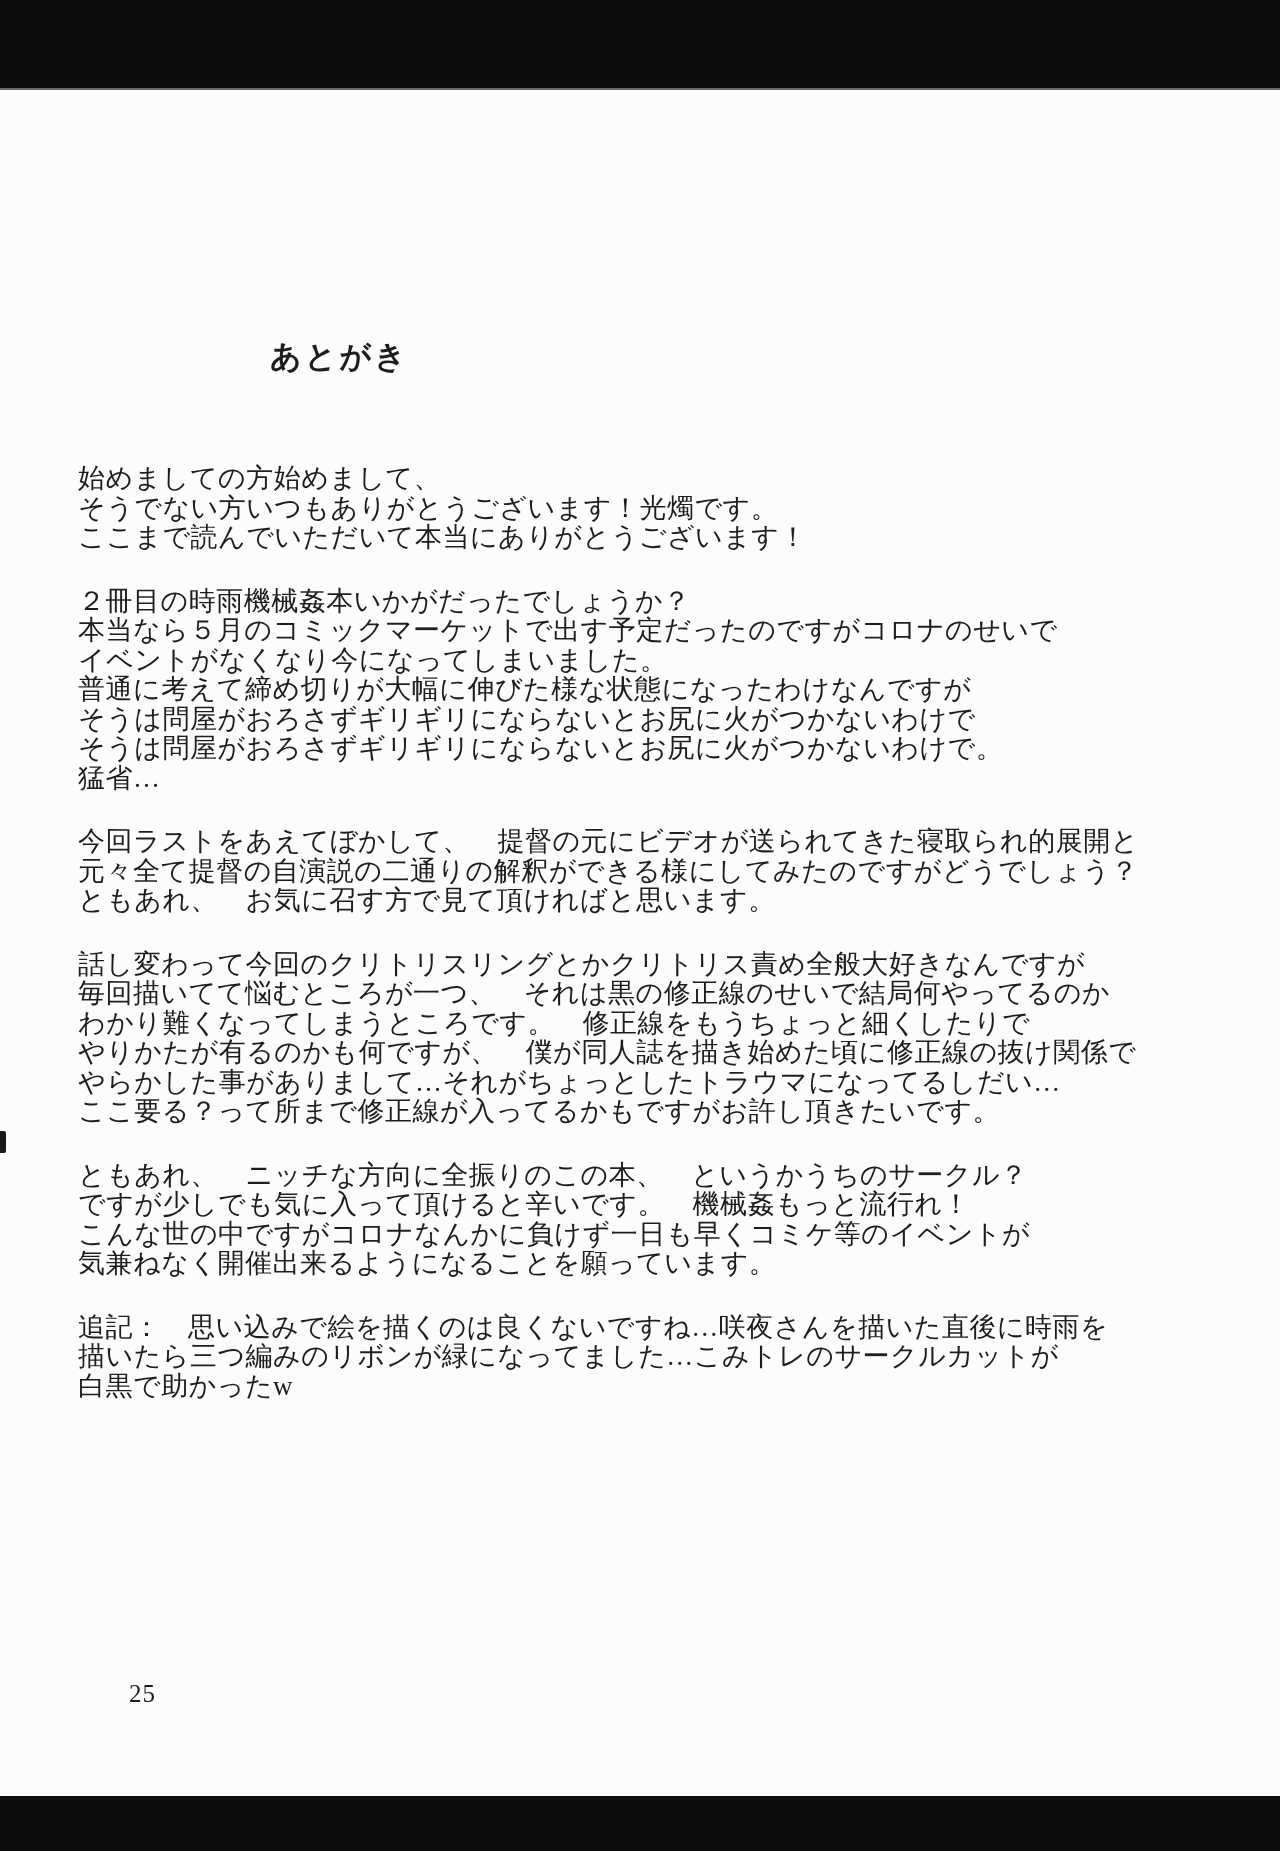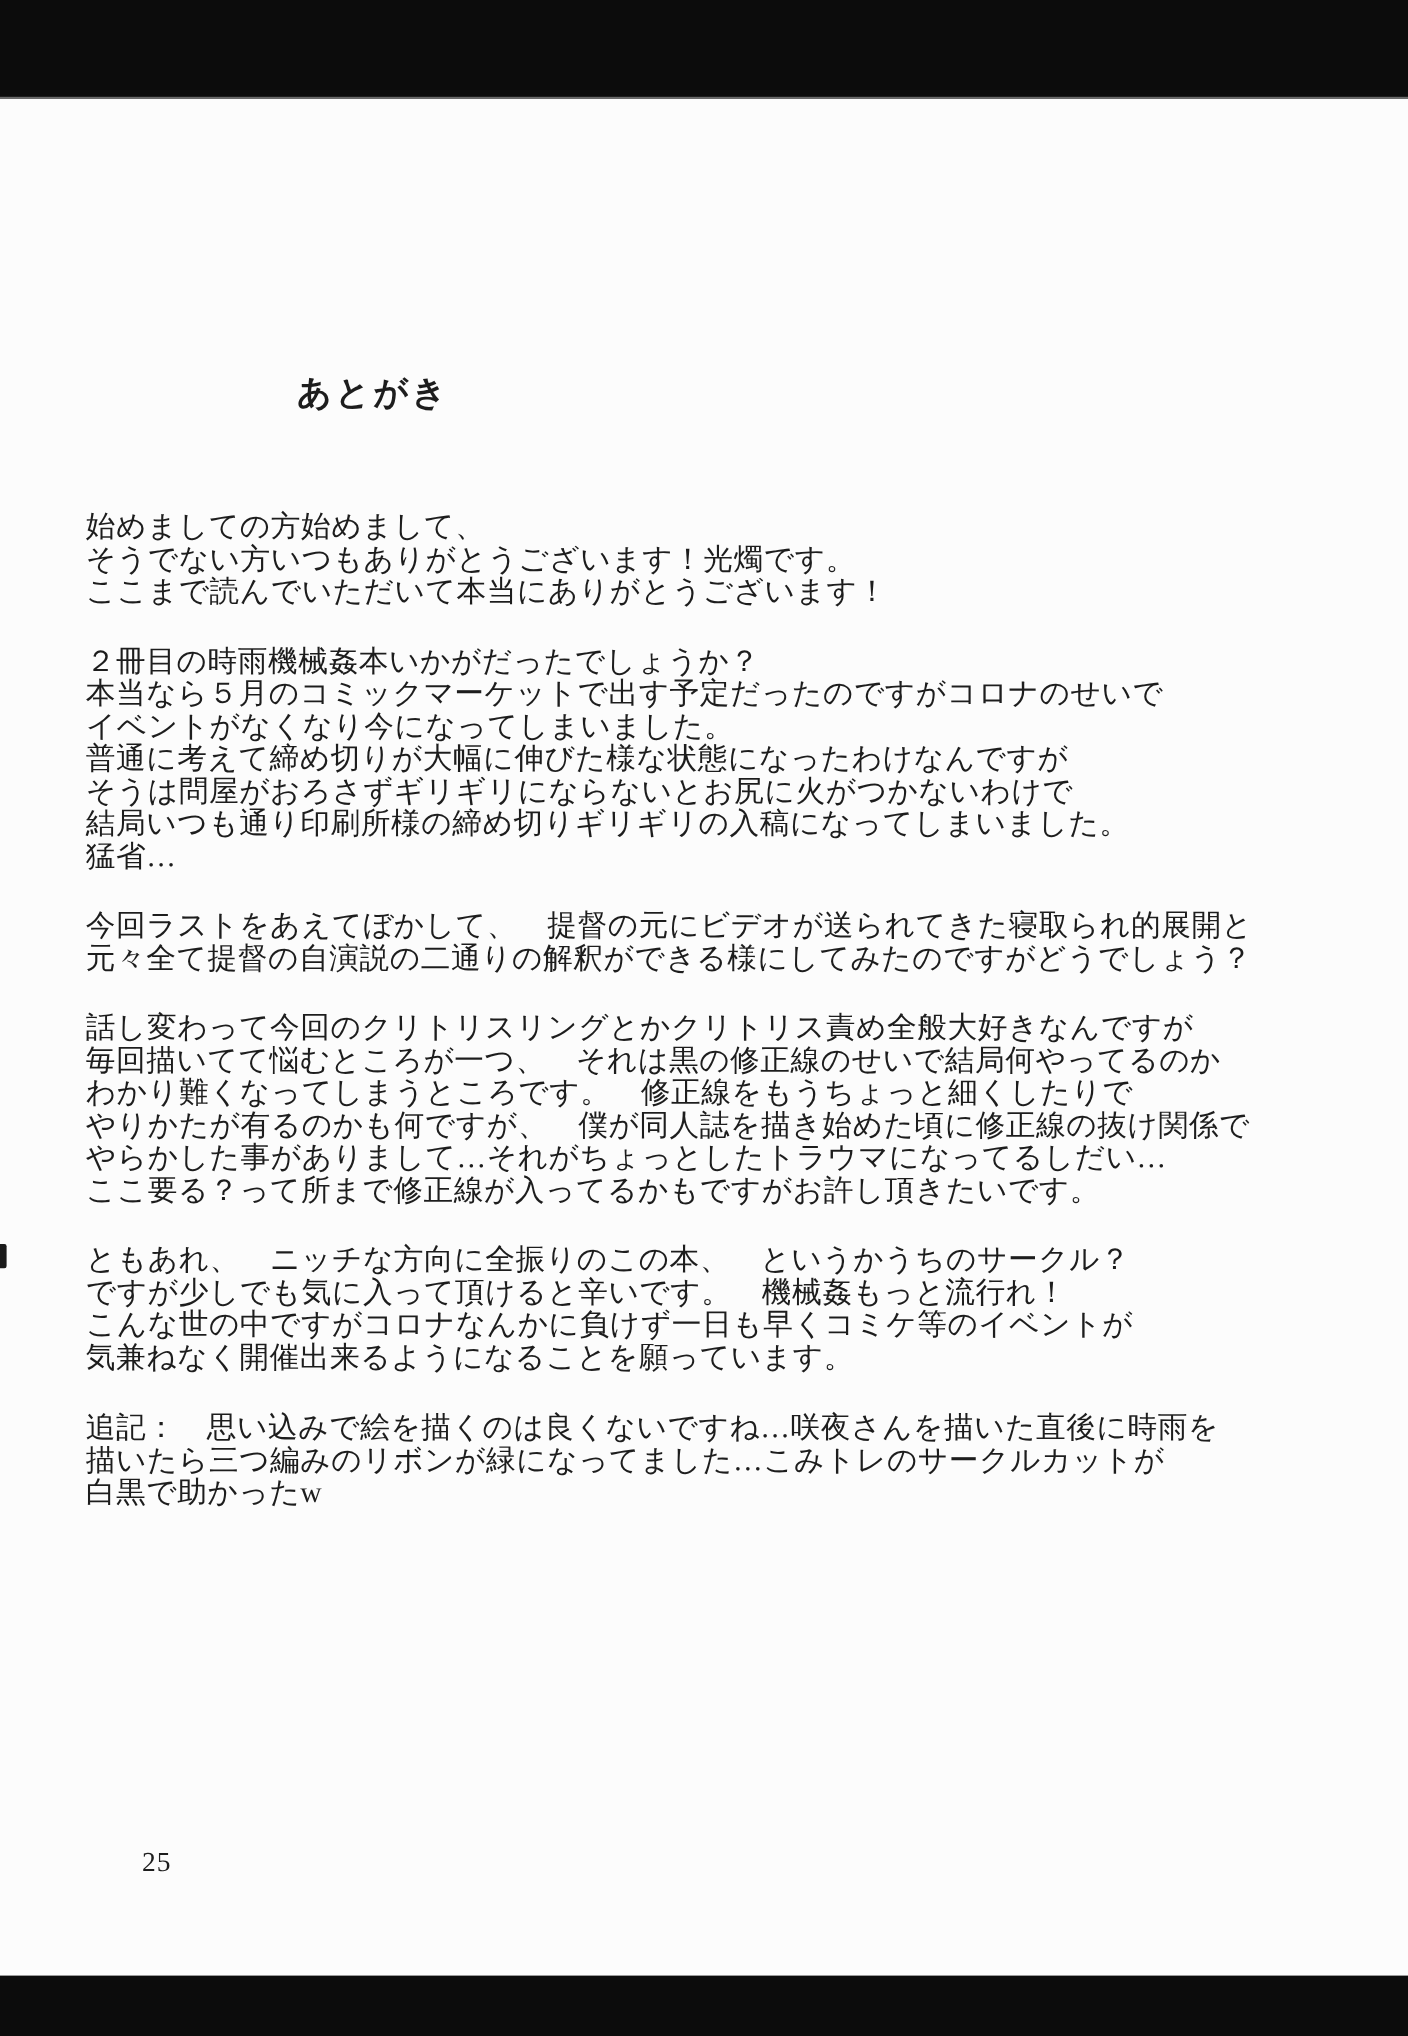--- a/index.html
+++ b/index.html
@@ -78,27 +78,28 @@
       <div class="line">そうでない方いつもありがとうございます！光燭です。</div>
       <div class="line">ここまで読んでいただいて本当にありがとうございます！</div>
     </div>
 
     <div class="para">
       <div class="line">２冊目の時雨機械姦本いかがだったでしょうか？</div>
       <div class="line">本当なら５月のコミックマーケットで出す予定だったのですがコロナのせいで</div>
       <div class="line">イベントがなくなり今になってしまいました。</div>
       <div class="line">普通に考えて締め切りが大幅に伸びた様な状態になったわけなんですが</div>
       <div class="line">そうは問屋がおろさずギリギリにならないとお尻に火がつかないわけで</div>
-      <div class="line">結局いつも通り印刷所様の締め切りギリギリの入稿になってしまいました。</div>
+      <div class="line">そうは問屋がおろさずギリギリにならないとお尻に火がつかないわけで。</div>
       <div class="line">猛省…</div>
     </div>
 
     <div class="para">
       <div class="line">今回ラストをあえてぼかして、　提督の元にビデオが送られてきた寝取られ的展開と</div>
       <div class="line">元々全て提督の自演説の二通りの解釈ができる様にしてみたのですがどうでしょう？</div>
+      <div class="line">ともあれ、　お気に召す方で見て頂ければと思います。</div>
     </div>
 
     <div class="para">
       <div class="line">話し変わって今回のクリトリスリングとかクリトリス責め全般大好きなんですが</div>
       <div class="line">毎回描いてて悩むところが一つ、　それは黒の修正線のせいで結局何やってるのか</div>
       <div class="line">わかり難くなってしまうところです。　修正線をもうちょっと細くしたりで</div>
       <div class="line">やりかたが有るのかも何ですが、　僕が同人誌を描き始めた頃に修正線の抜け関係で</div>
       <div class="line">やらかした事がありまして…それがちょっとしたトラウマになってるしだい…</div>
       <div class="line">ここ要る？って所まで修正線が入ってるかもですがお許し頂きたいです。</div>
     </div>

